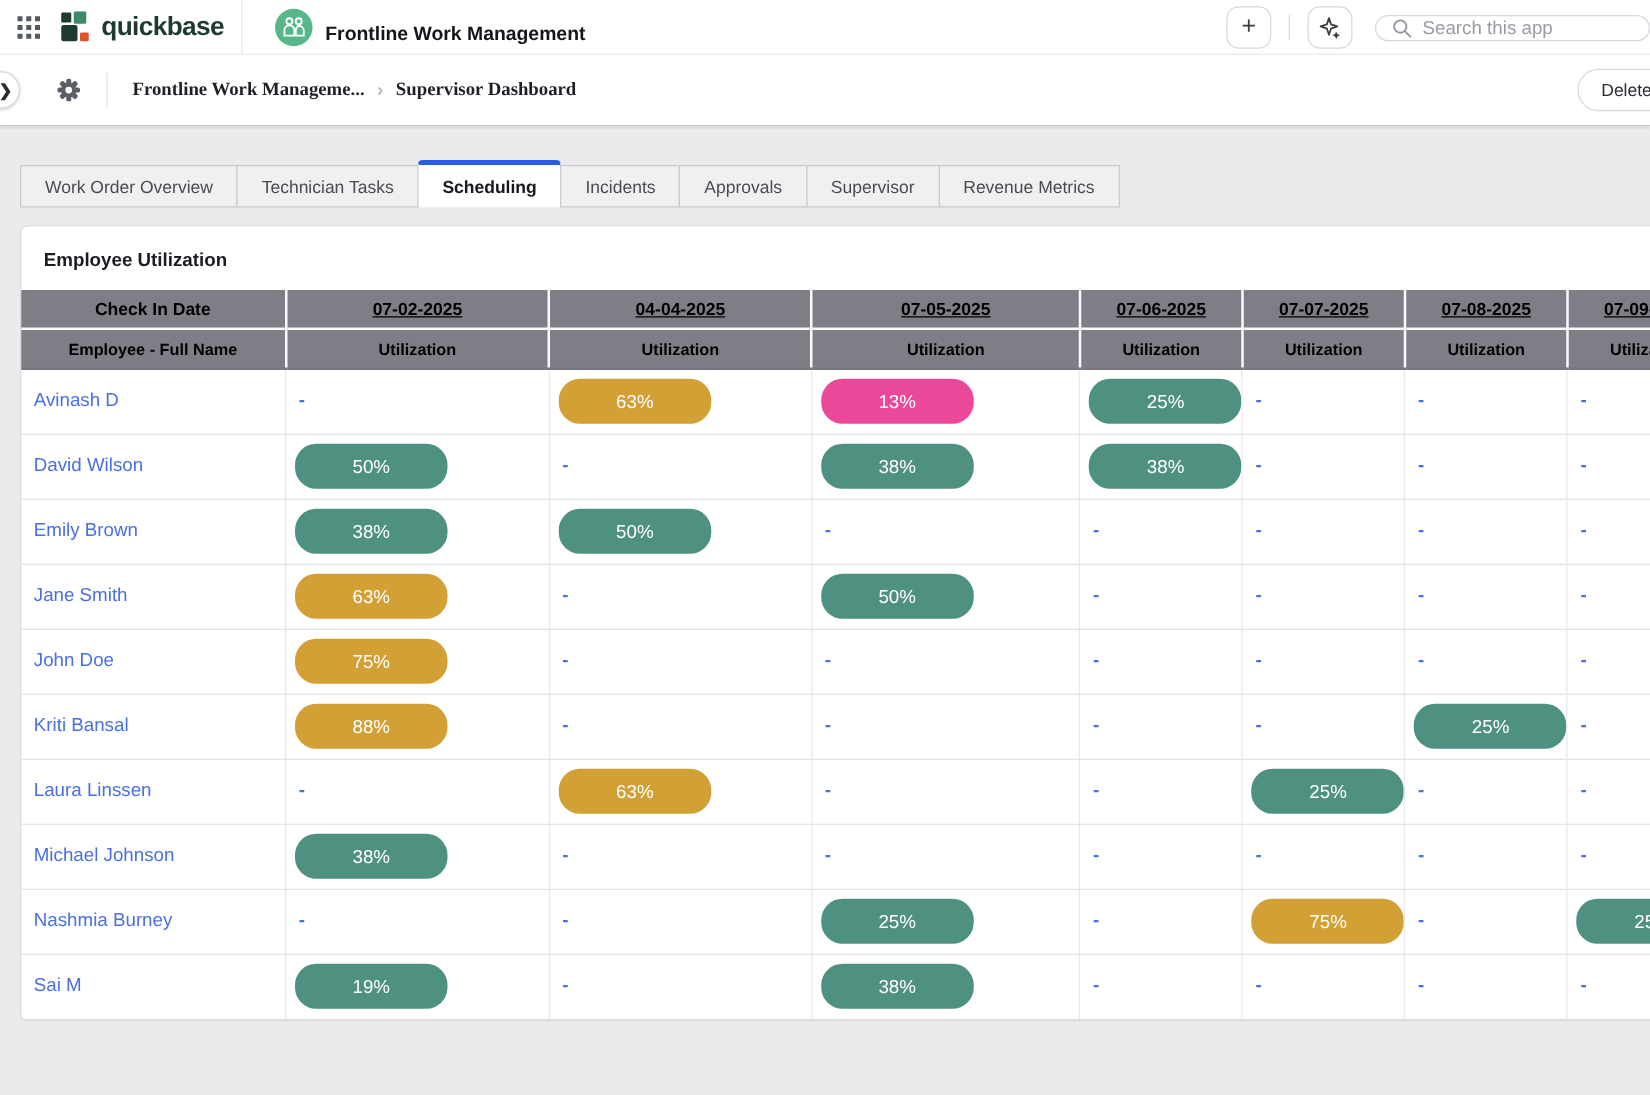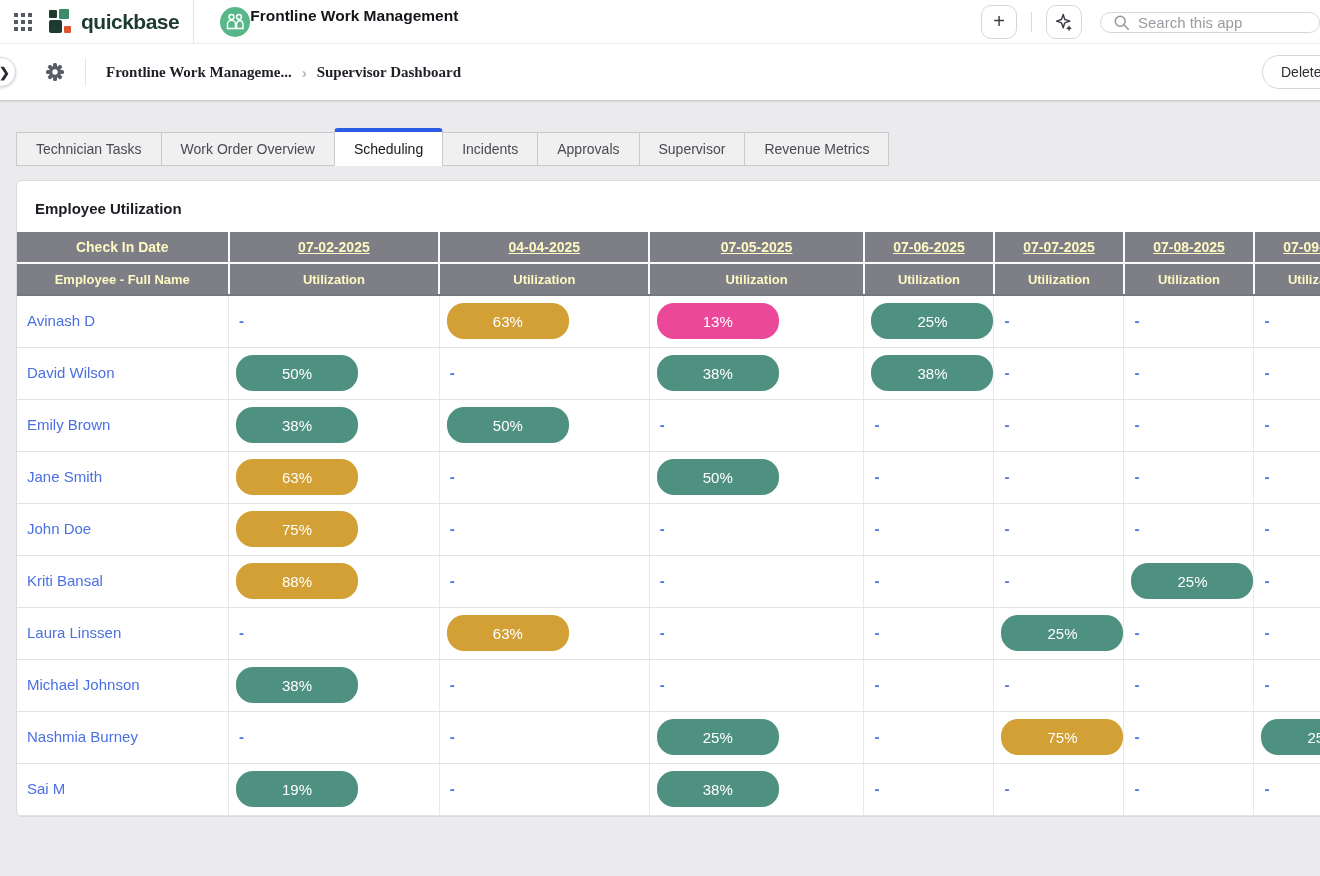--- a/index.html
+++ b/index.html
@@ -4,21 +4,21 @@
 <style>
   * { margin:0; padding:0; box-sizing:border-box; }
   html,body { width:1320px; height:876px; overflow:hidden; font-family:"Liberation Sans", sans-serif; background:#ebebed; }
 
   
   .topbar { height:44px; background:#fff; display:flex; align-items:center; position:relative; border-bottom:1px solid #ececf0; }
   .grid-btn { width:30px; height:30px; margin-left:8px; display:flex; align-items:center; justify-content:center; cursor:pointer; }
   .logo { display:flex; align-items:center; gap:7px; margin-left:10px; }
   .logo-text { font-size:21px; font-weight:800; color:#1e3b2f; letter-spacing:-0.5px; }
   .topbar-div { width:1px; height:44px; background:#e4e4e8; margin-left:14px; }
-  .app-id { display:flex; align-items:flex-start; margin-left:26px; }
+  .app-id { display:flex; align-items:flex-end; gap:10px; margin-left:26px; }
   .app-icon { width:30px; height:30px; border-radius:50%; background:#58b789; display:flex; align-items:center; justify-content:center; }
   .app-title { font-size:15.5px; font-weight:700; color:#15151b; }
   .topbar-right { position:absolute; right:0; top:0; height:44px; display:flex; align-items:center; }
   .sq-btn { width:36px; height:34px; border:1px solid #d7d7db; border-radius:10px; background:#fff; display:flex; align-items:center; justify-content:center; cursor:pointer; }
   .plus-glyph { font-size:20px; color:#3b3b44; line-height:1; margin-top:-2px; }
   .mini-div { width:1px; height:20px; background:#d9d9dd; margin:0 14px; }
   .search-box { width:220px; height:21px; border:1px solid #d7d7db; border-radius:18px; background:#fff; display:flex; align-items:center; padding-left:12px; gap:8px; margin-left:18px; }
   .search-box input { border:none; outline:none; font-size:15px; color:#3c3c44; width:150px; font-family:"Liberation Sans",sans-serif; background:transparent; }
   .search-box input::placeholder { color:#9a9aa2; }
 
@@ -31,28 +31,28 @@
   .crumbs { display:flex; align-items:center; gap:10px; margin-left:20px; }
   .crumb { font-size:15px; font-weight:700; color:#1f1f28; cursor:pointer;font-family:Liberation Serif, serif; }
   .crumb-sep { font-size:15px; color:#b7b7be; font-weight:700; }
   .delete-btn { position:absolute; left:1262px; top:11px; height:34px; width:110px; border:1px solid #d7d7db; border-radius:17px; background:#fff; font-size:14px; color:#2c2c34; text-align:left; padding-left:18px; font-family:"Liberation Sans",sans-serif; cursor:pointer; }
 
   
   .page { height:775px; background:#ebebed; position:relative; }
   .tabs { display:flex; align-items:flex-end; margin:27px 0 0 16px; height:38px; }
   .tab { height:34px; padding:0 19px; display:flex; align-items:center; background:#f0f0f1; border:1px solid #c9c9ce; margin-left:-1px; font-size:14px; color:#4a4a53; cursor:pointer; white-space:nowrap; }
   .tab:first-child { margin-left:0; }
-  .tab.active { height:38px; background:#fff; border-top:4px solid #2b5ce6; border-radius:4px 4px 0 0; color:#17171d; font-weight:400; border-bottom-color:#fff; }
+  .tab.active { height:38px; background:#fff; border-top:4px solid #2b5ce6; border-radius:4px 4px 0 0; color:#17171d; font-weight:700; border-bottom-color:#fff; }
   .create-btn { display:block; margin:16px 0 0 16px; width:394px; height:34px; border:none; border-radius:17px; background:#2b5ce6; color:#fff; font-size:14.5px; font-family:"Liberation Sans",sans-serif; cursor:pointer; }
   .card { margin:14px 0 0 16px; width:1370px; background:#fff; border:1px solid #dadade; border-radius:6px; }
   .card-title { padding:19px 0 15px 18px; font-size:15px; font-weight:700; color:#1c1c22; }
 
   
   table { border-collapse:collapse; table-layout:fixed; }
-  th { background:#7e7e86; color:#fef9c3; border-right:2px solid #fbfbfc; border-bottom:2px solid #fbfbfc; text-align:center; }
+  th { background:#7e7e86; color:#000000; border-right:2px solid #fbfbfc; border-bottom:2px solid #fbfbfc; text-align:center; }
   th.h1 { height:31px; font-size:14px; font-weight:700; }
   th.h2 { height:32px; font-size:13px; font-weight:700; }
   th .datelink { text-decoration:underline; cursor:pointer; }
   thead tr:last-child th { border-bottom:2px solid #77777f; }
   td { height:52px; border-bottom:1px solid #e3e3e8; border-right:1px solid #e9e9ec; vertical-align:middle; }
   .emp-link { font-size:15px; color:#4a70e2; padding-left:10px; cursor:pointer; }
   .dash { font-size:15px; font-weight:700; color:#4a70e2; padding-left:10px; }
   .badge { width:122px; height:36px; margin-left:7px; border-radius:17px; color:#fff; font-size:15px; display:flex; align-items:center; justify-content:center; }
 </style>
 </head>
@@ -138,22 +138,22 @@
   <div class="crumbs">
     <span class="crumb">Frontline Work Manageme...</span>
     <span class="crumb-sep">›</span>
     <span class="crumb">Supervisor Dashboard</span>
   </div>
   <button class="delete-btn">Delete</button>
 </div>
 
 <div class="page">
   <div class="tabs" id="tabs">
+      <div class="tab">Work Order Overview</div>
       <div class="tab">Technician Tasks</div>
-      <div class="tab">Work Order Overview</div>
       <div class="tab active">Scheduling</div>
       <div class="tab">Incidents</div>
       <div class="tab">Approvals</div>
       <div class="tab">Supervisor</div>
       <div class="tab">Revenue Metrics</div>
     </div>
   <div class="card">
     <div class="card-title">Employee Utilization</div>
     <table id="util-table">
       <colgroup id="cols">

